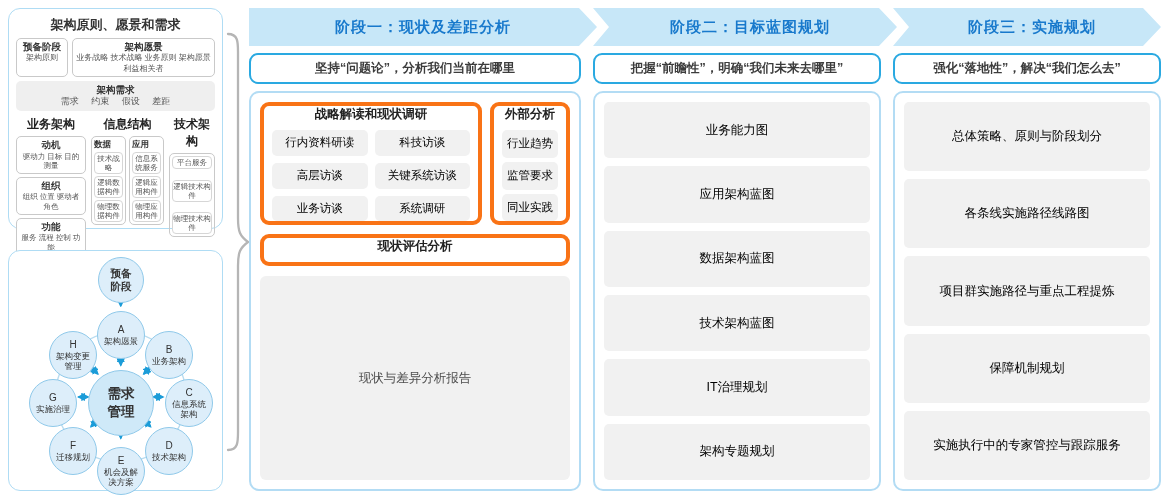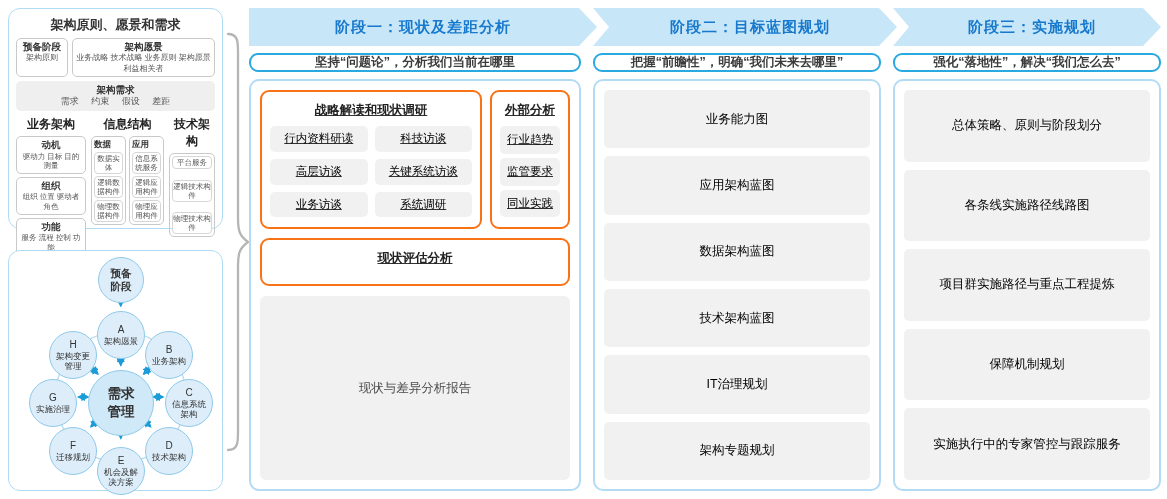--- a/index.html
+++ b/index.html
@@ -61,26 +61,26 @@
   .pcol { display:flex; flex-direction:column; gap:7px; min-width:0; }
   .pcol1 { width:332px; flex:none; }
   .pcol2 { width:288px; flex:none; }
   .pcol3 { flex:1; }
   .ph-header { height:38px; flex:none; background:#c7e7f8; color:#1879cc; font-weight:bold; font-size:15px; letter-spacing:1px;
                display:flex; align-items:center; justify-content:center; position:relative; z-index:1; }
   .pcol1 .ph-header, .pcol2 .ph-header { width:calc(100% + 16px); }
   .pcol3 .ph-header { width:100%; }
   .hd-first { clip-path:polygon(0 0, calc(100% - 18px) 0, 100% 50%, calc(100% - 18px) 100%, 0 100%); }
   .hd-next  { clip-path:polygon(0 0, calc(100% - 18px) 0, 100% 50%, calc(100% - 18px) 100%, 0 100%, 16px 50%); padding-left:10px; }
-  .ph-sub { height:19px; flex:none; border:2px solid #2aa9e1; border-radius:9px; background:#fff;
+  .ph-sub { height:31px; flex:none; border:2px solid #2aa9e1; border-radius:9px; background:#fff;
             display:flex; align-items:center; justify-content:center; font-weight:bold; font-size:12.5px; color:#3c3c3c; }
   .ph-body { flex:1; border:2px solid #b3dcf4; border-radius:10px; padding:9px; display:flex; flex-direction:column; min-height:0; }
 
   .p1-row { display:flex; gap:8px; align-items:stretch; }
-  .group { border:2px solid #f97316; border-radius:9px; padding:10px 8px; background:#fff;text-decoration:underline; }
+  .group { border:4px solid #f97316; border-radius:9px; padding:0 8px; background:#fff; }
   .g-title { font-weight:bold; font-size:12.5px; text-align:center; margin-bottom:7px; color:#222; }
   .g-grid2 { display:grid; grid-template-columns:1fr 1fr; gap:7px; }
   .gi { background:#f1f1f1; border-radius:5px; text-align:center; font-size:11.5px; color:#000000;
         padding:6px 2px; display:flex; align-items:center; justify-content:center; line-height:1.2; }
   .survey { flex:1; min-width:0; }
   .ext { width:80px; flex:none; display:flex; flex-direction:column; }
   .g-col { flex:1; display:flex; flex-direction:column; gap:4px; }
   .g-col .gi { flex:1; }
   .span2 { grid-column:1 / -1; }
   .assess { margin-top:9px; }
@@ -131,21 +131,21 @@
             <div class="b">功能</div>
             <div class="s">服务 流程 控制 功能</div>
           </div>
         </div>
 
         <div class="fw-col info">
           <div class="col-title">信息结构</div>
           <div class="sub-row">
             <div class="subcol">
               <div class="b">数据</div>
-              <div class="mini">数据实体</div>
+              <div class="mini">技术战略</div>
               <div class="mini">逻辑数据构件</div>
               <div class="mini">物理数据构件</div>
             </div>
             <div class="subcol">
               <div class="b">应用</div>
               <div class="mini">信息系统服务</div>
               <div class="mini">逻辑应用构件</div>
               <div class="mini">物理应用构件</div>
             </div>
           </div>

